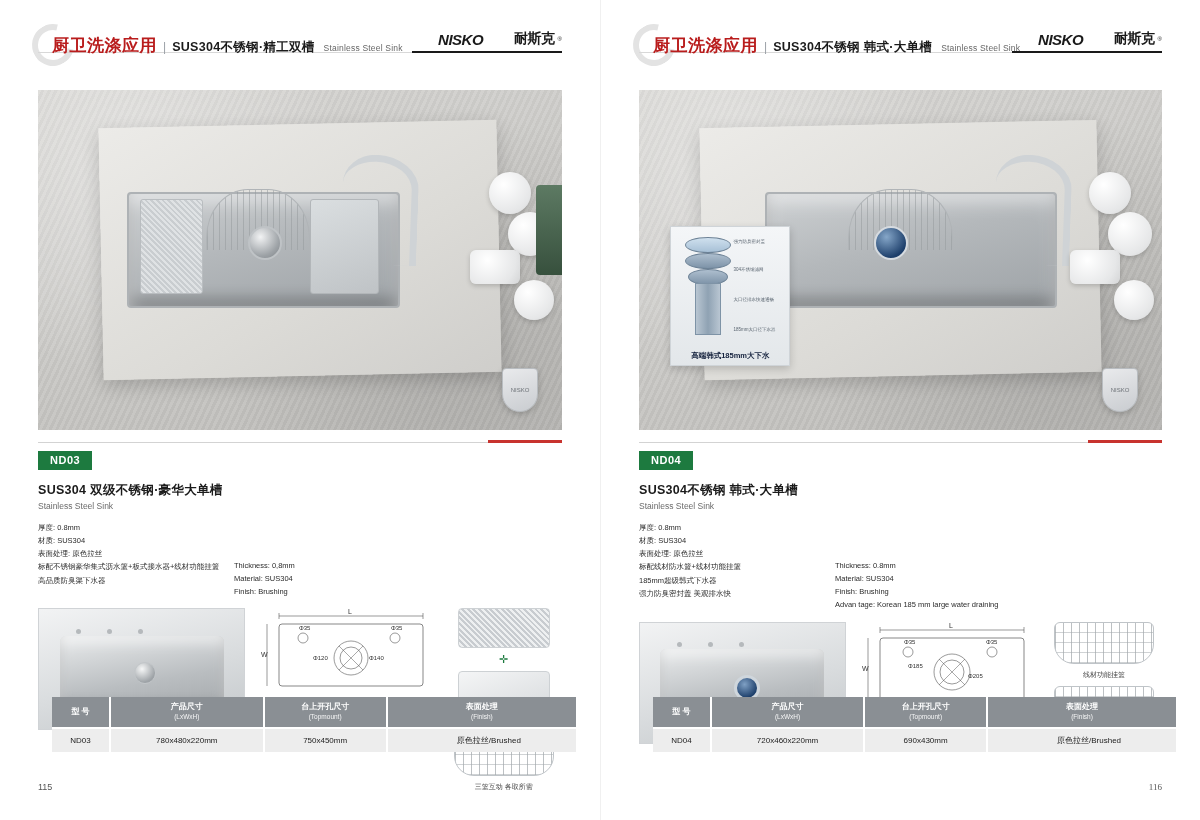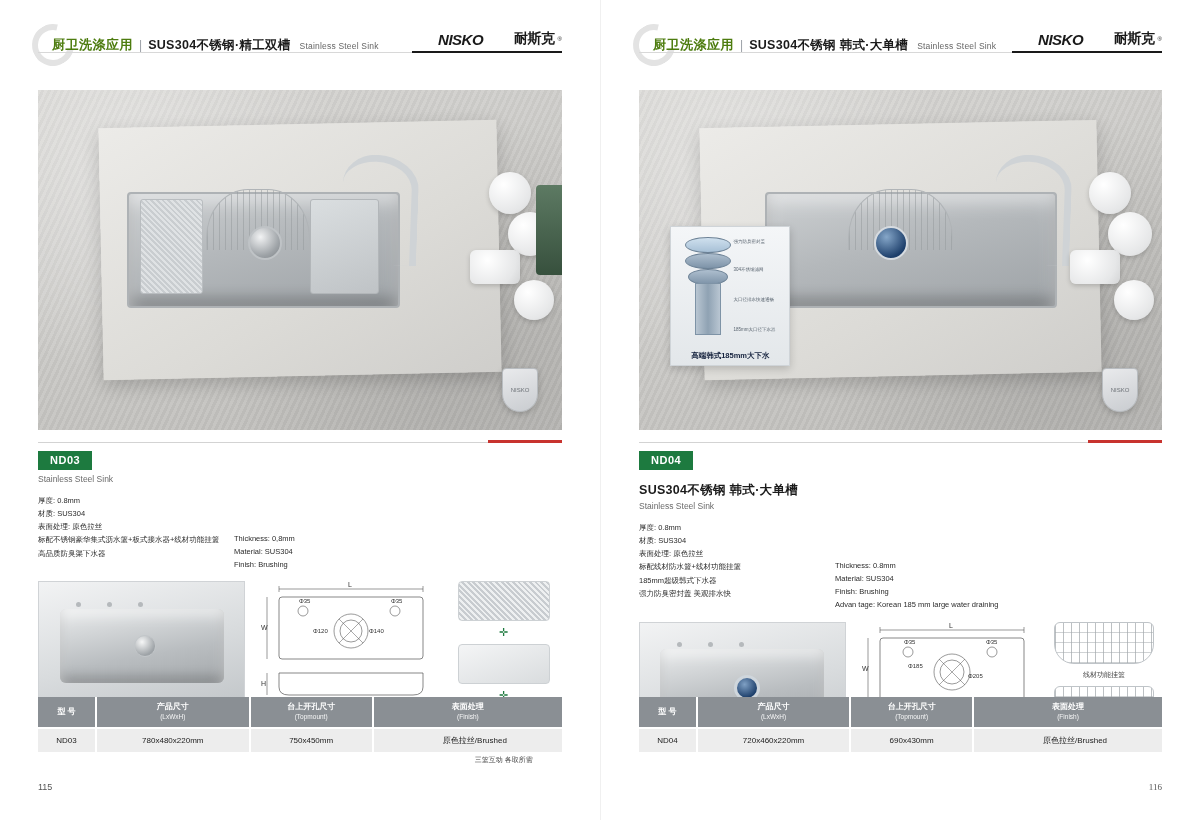--- a/index.html
+++ b/index.html
@@ -42,22 +42,22 @@
   }
   .header-titles {
     position: relative;
     z-index: 1;
     display: flex;
     align-items: baseline;
     gap: 6px;
     margin-left: 14px;
   }
   .h-app {
-    font-size: 13px;
-    color: #4d7c0f;
+    font-size: 17px;
+    color: #b91c1c;
     font-weight: bold;
     letter-spacing: .5px;
     text-align: center;
   }
   .h-sep { color: #9aa0a6; font-size: 12px; }
   .h-prod {
     font-size: 12.5px;
     color: #1b1b1b;
     font-weight: bold;
     letter-spacing: .3px;
@@ -405,21 +405,21 @@
   }
   .acc-cap {
     font-size: 7px;
     color: #444;
     text-align: center;
   }
 
   
   .spec-table {
     position: absolute;
-    left: 38px; right: 38px;
+    left: 52px; right: 38px;
     bottom: 68px;
     width: calc(100% - 76px);
     border-collapse: collapse;
     font-size: 8px;
   }
   .spec-table th {
     background: #8a8f94;
     color: #fff;
     font-weight: bold;
     padding: 5px 2px;
@@ -492,20 +492,21 @@
       <div class="green-pot"></div>
       <div class="hero-seal">NISKO</div>
     </div>
 
     <div class="badge-row">
       <div class="badge-rule"></div>
       <div class="badge-accent"></div>
       <span class="model-badge">ND03</span>
     </div>
 
+    <div class="prod-title">SUS304 双级不锈钢·豪华大单槽</div>
     <div class="prod-sub">Stainless Steel Sink</div>
 
     <div class="specs">
       <div class="spec-col cn">
         <div>厚度: 0.8mm</div>
         <div>材质: SUS304</div>
         <div>表面处理: 原色拉丝</div>
         <div>标配不锈钢豪华集式沥水篮+板式接水器+线材功能挂篮</div>
         <div>高品质防臭渠下水器</div>
       </div>

